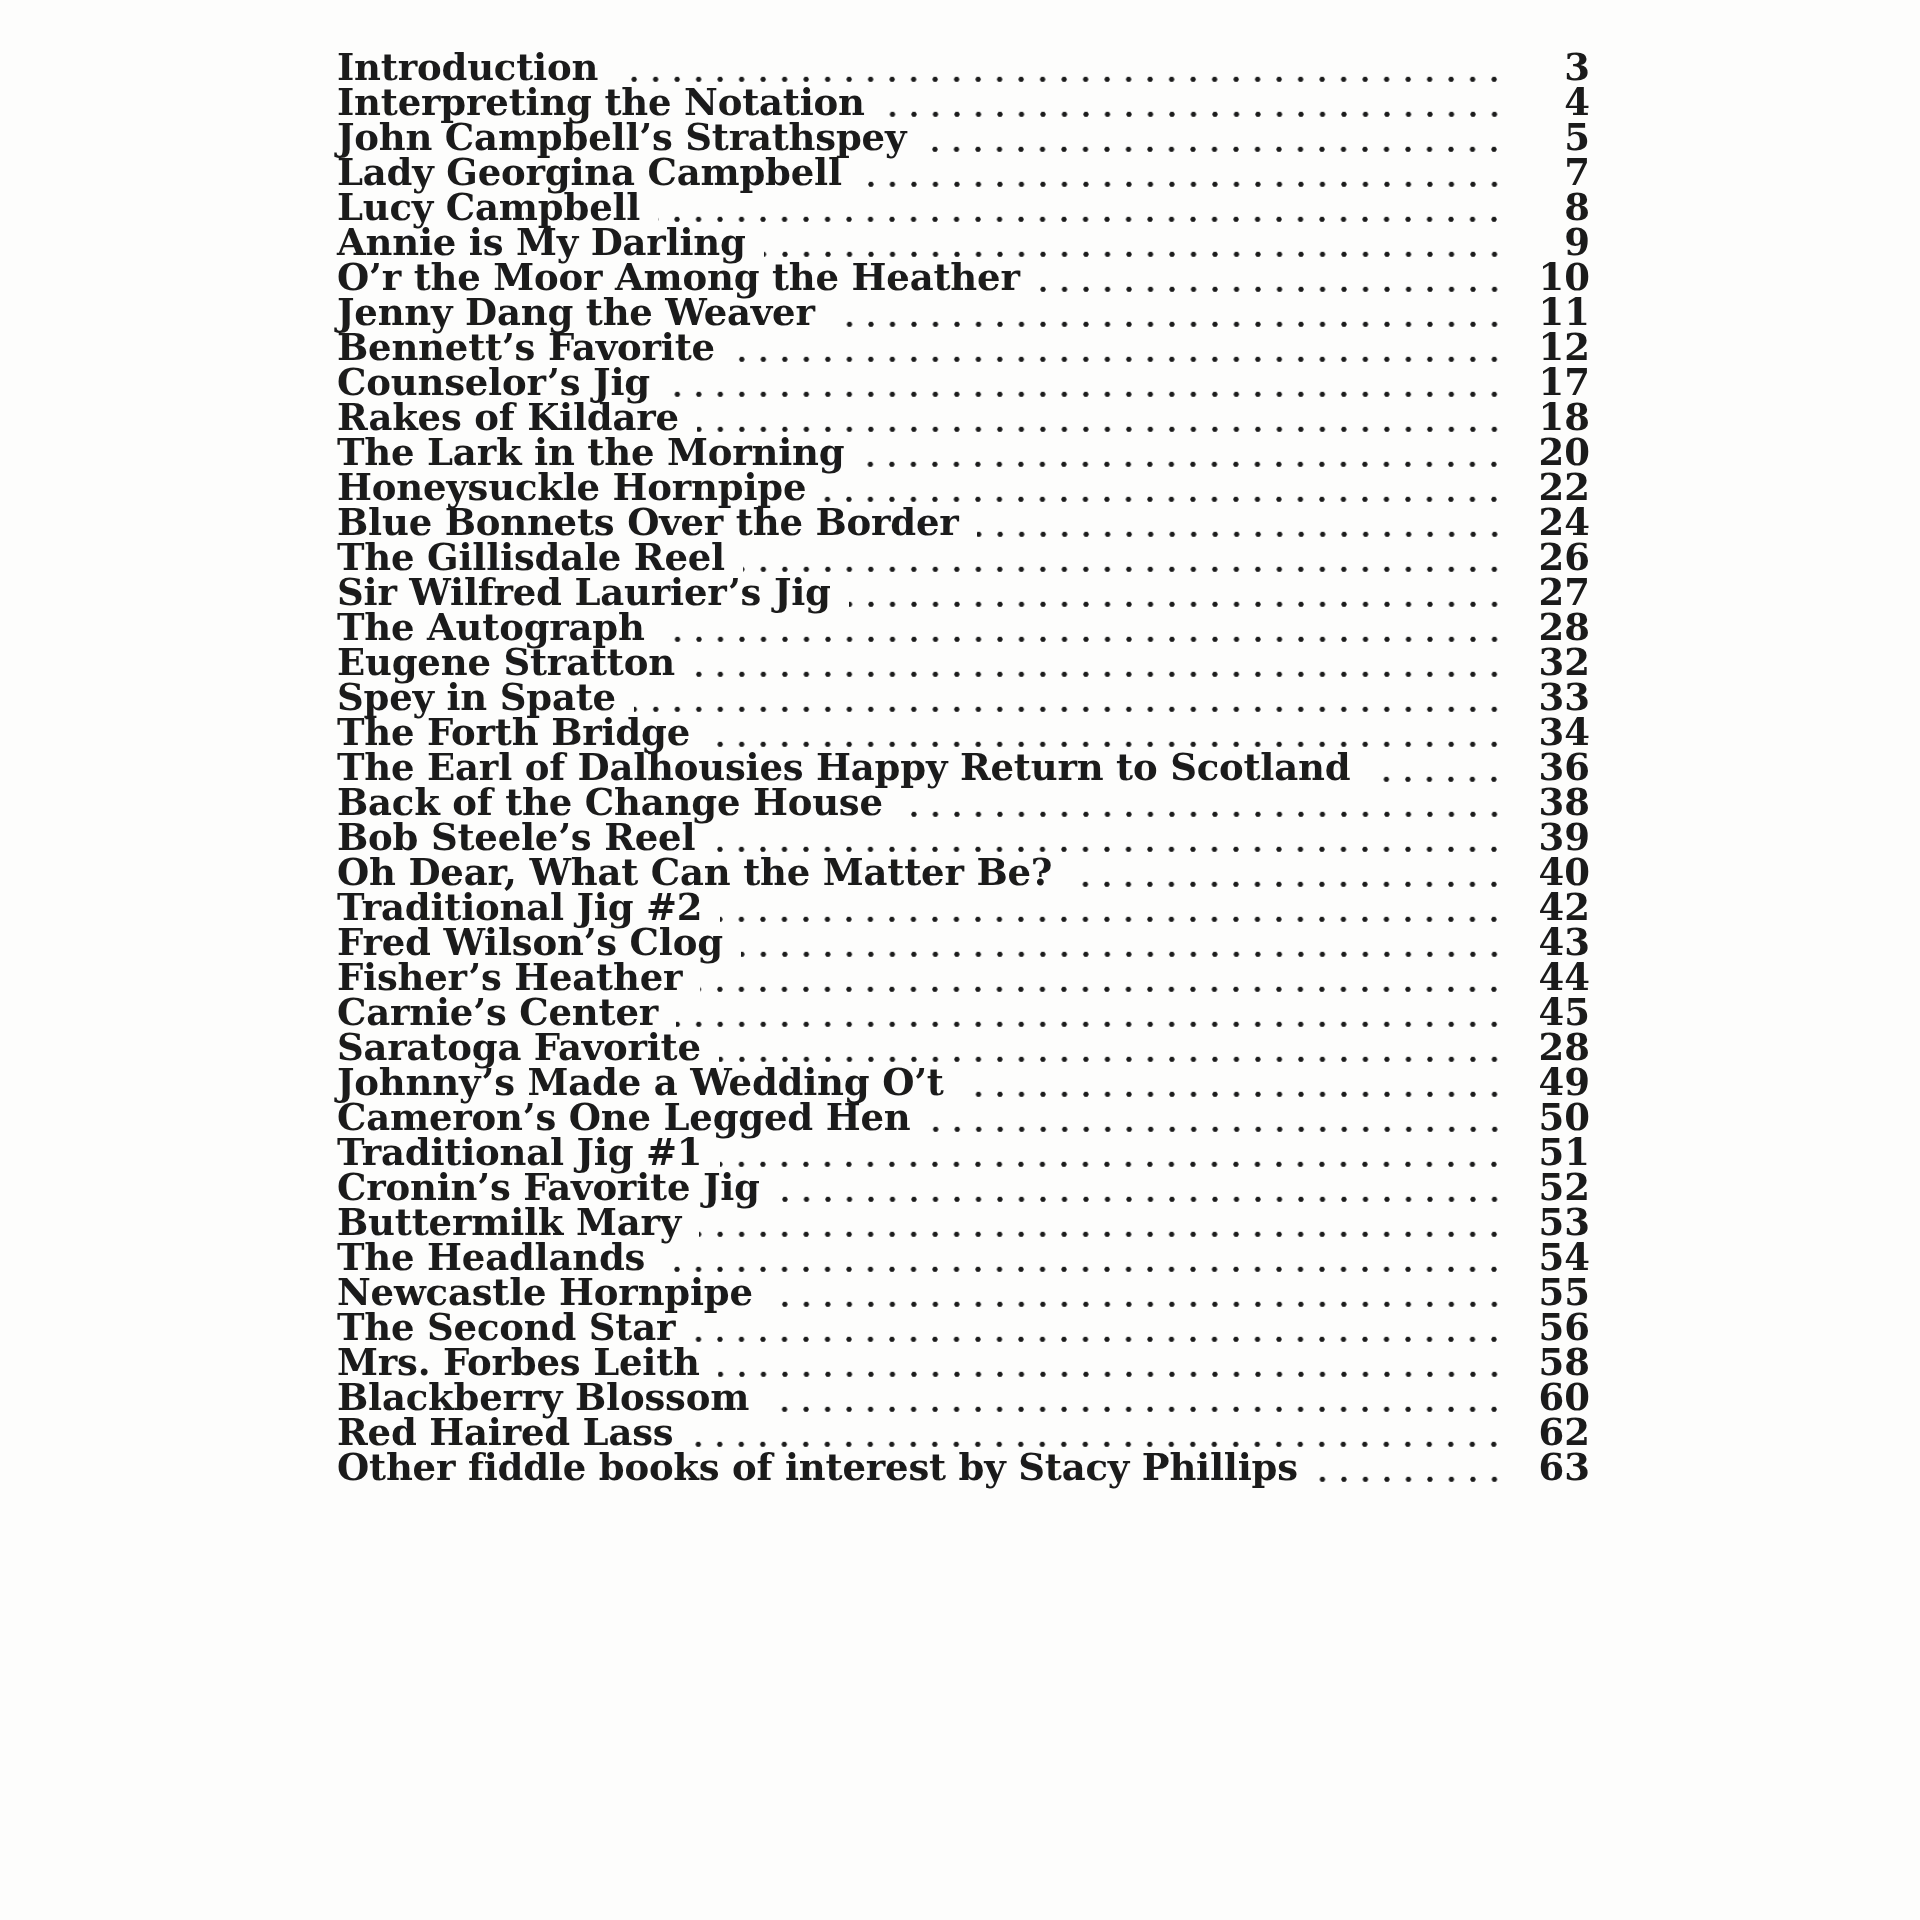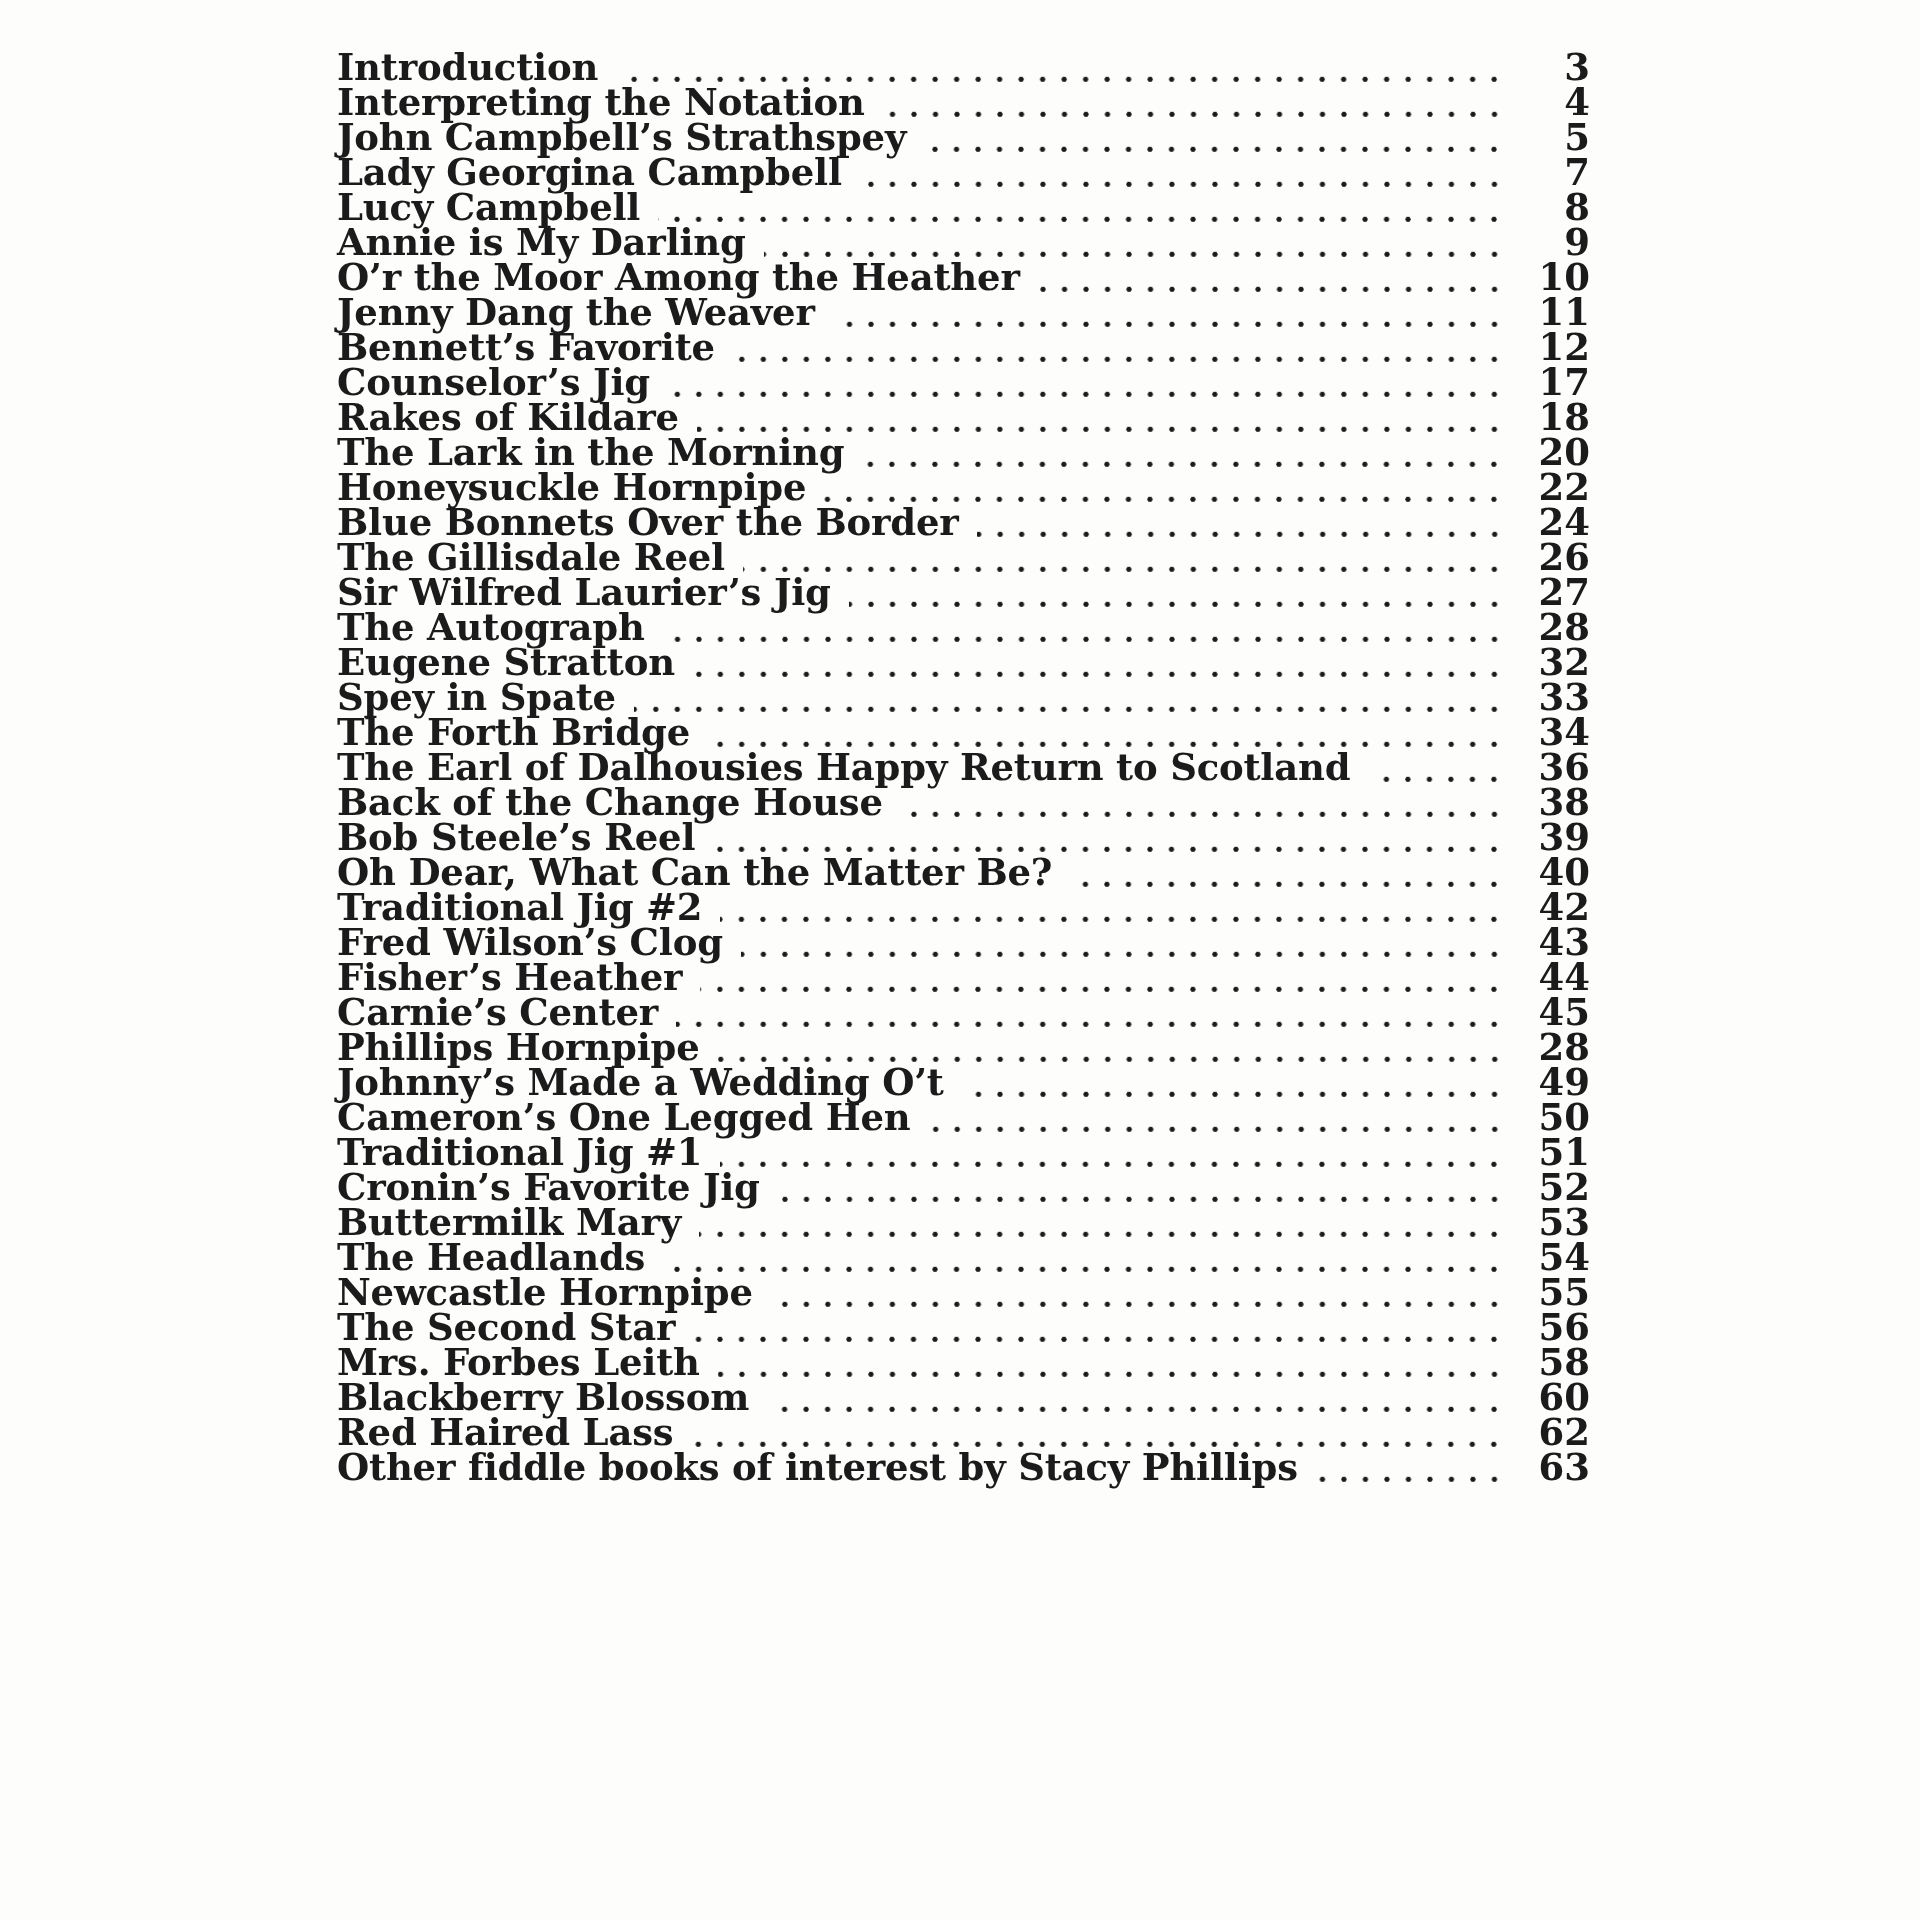--- a/index.html
+++ b/index.html
@@ -194,21 +194,21 @@
     <span class="toc-title">Fisher’s Heather</span>
     <span class="toc-leader"></span>
     <span class="toc-page-num">44</span>
   </div>
       <div class="toc-row">
     <span class="toc-title">Carnie’s Center</span>
     <span class="toc-leader"></span>
     <span class="toc-page-num">45</span>
   </div>
       <div class="toc-row">
-    <span class="toc-title">Phillips Hornpipe</span>
+    <span class="toc-title">Saratoga Favorite</span>
     <span class="toc-leader"></span>
     <span class="toc-page-num">28</span>
   </div>
       <div class="toc-row">
     <span class="toc-title">Johnny’s Made a Wedding O’t</span>
     <span class="toc-leader"></span>
     <span class="toc-page-num">49</span>
   </div>
       <div class="toc-row">
     <span class="toc-title">Cameron’s One Legged Hen</span>

